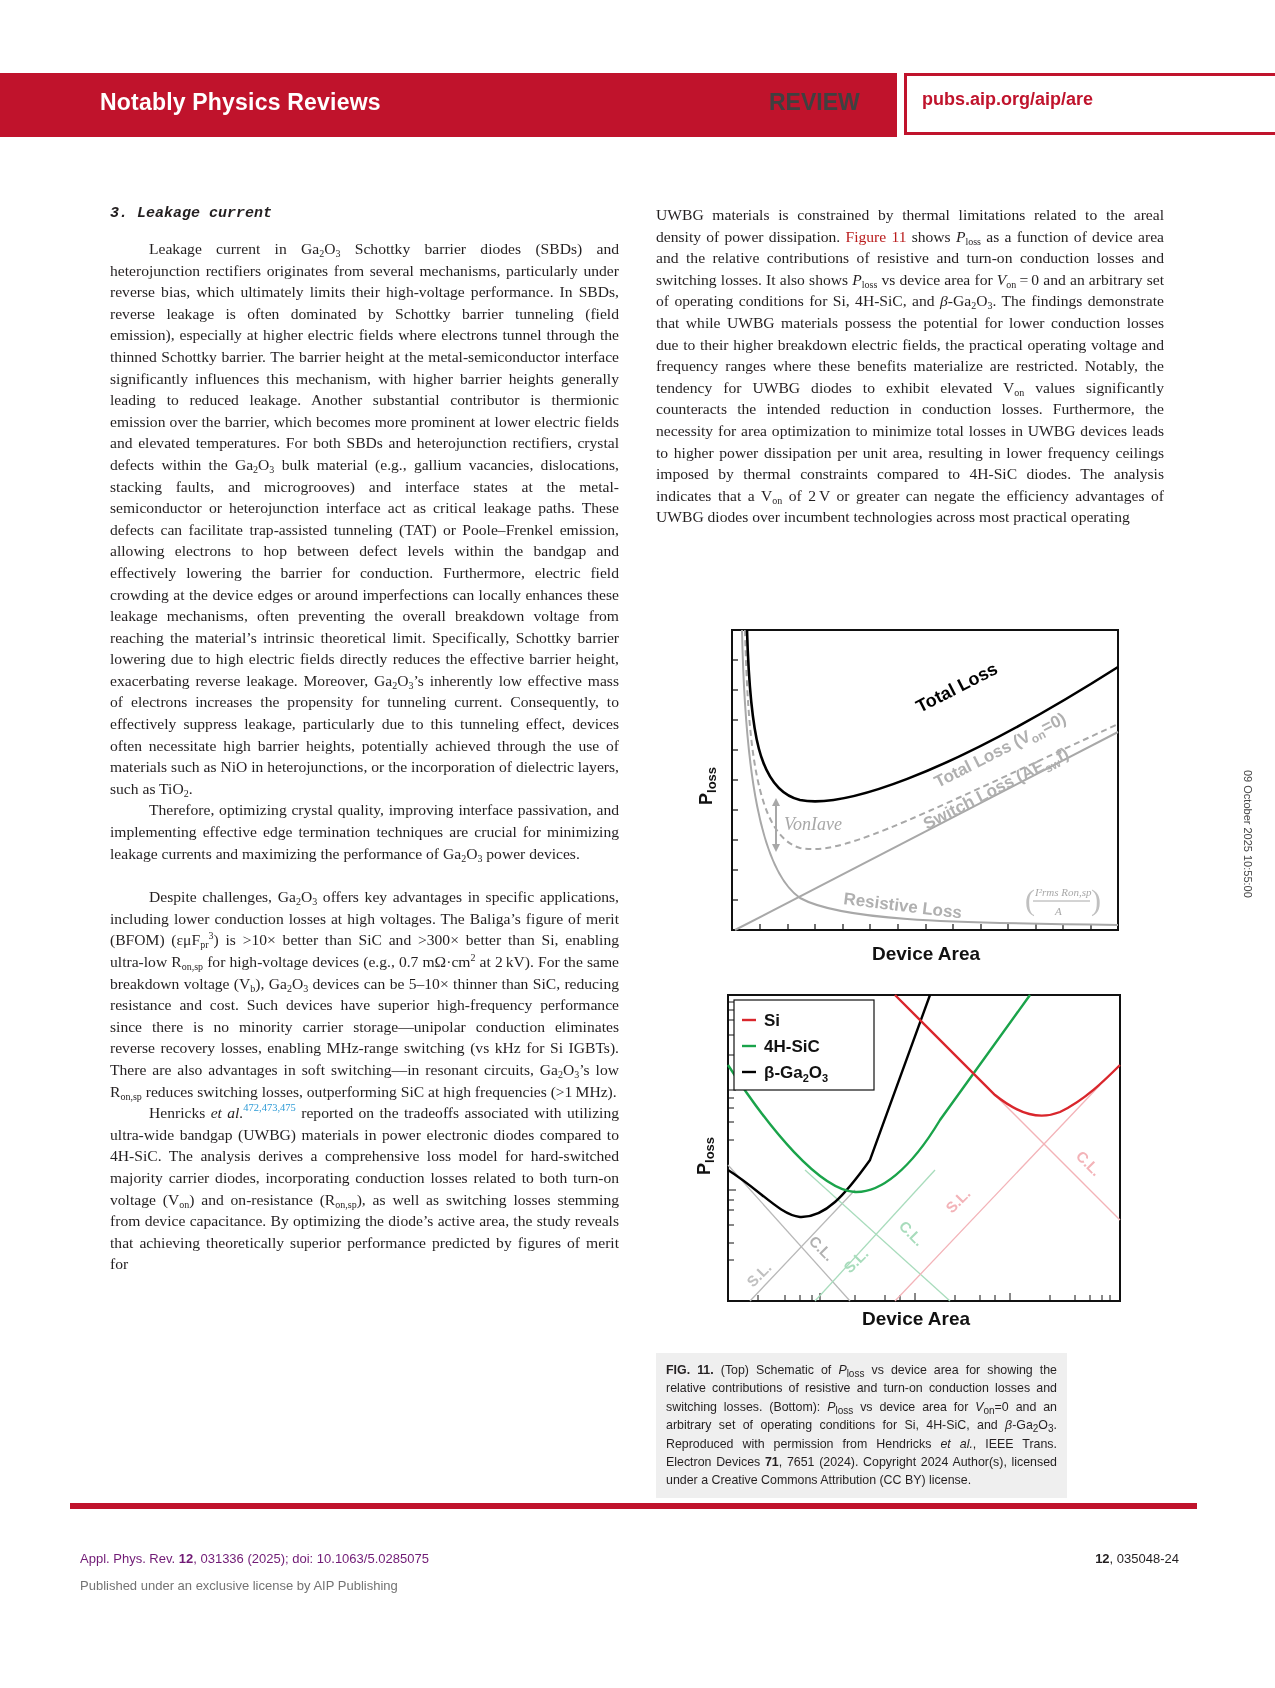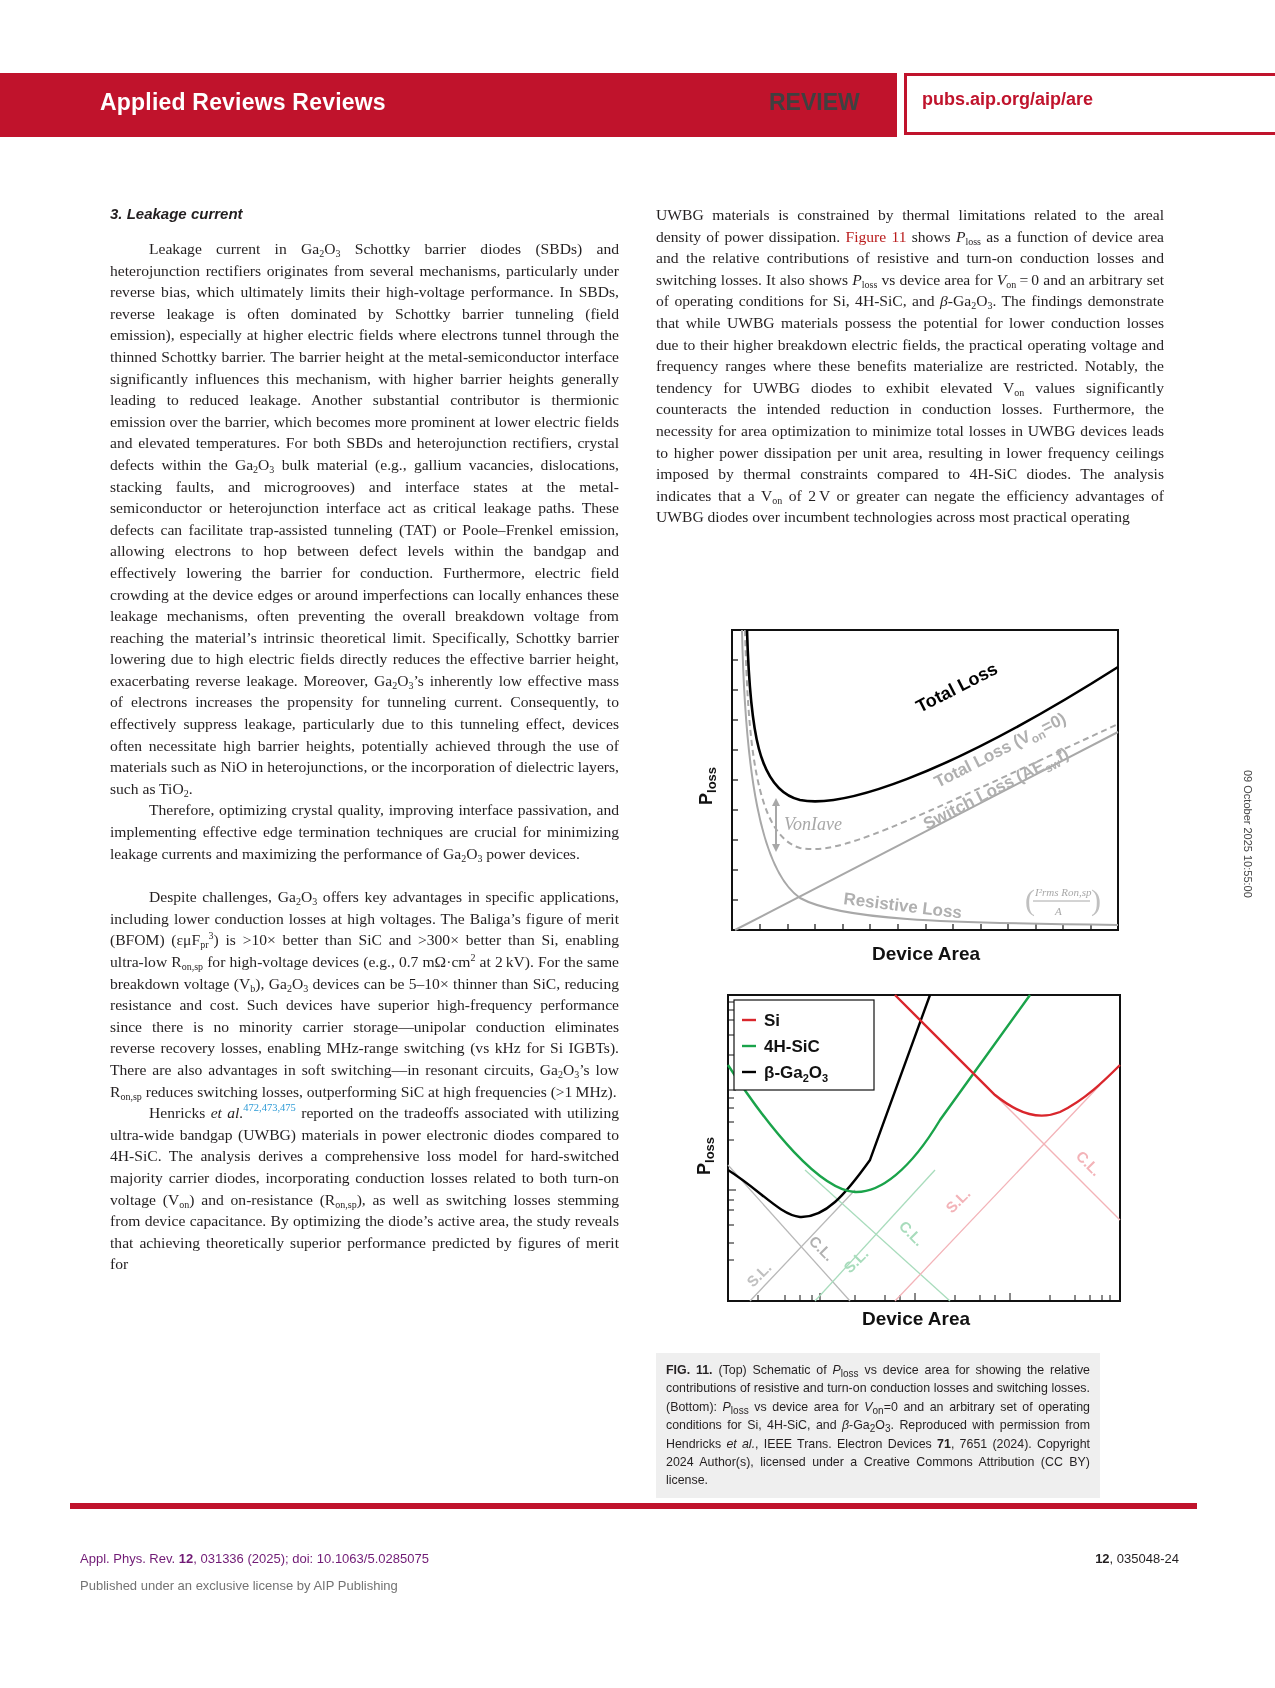--- a/index.html
+++ b/index.html
@@ -8,47 +8,47 @@
   .hdr-title { position:absolute; left:100px; top:89px; font-family:"Liberation Sans", sans-serif; font-weight:bold; font-size:23px; color:#fff; letter-spacing:0.2px; }
   .hdr-review { position:absolute; left:769px; top:89px; font-family:"Liberation Sans", sans-serif; font-weight:bold; font-size:23px; color:#404040; }
   .hdr-url-box { position:absolute; left:904px; top:73px; width:371px; height:62px; border:3px solid #c0132c; border-right:none; box-sizing:border-box; background:#fff; }
   .hdr-url { position:absolute; left:922px; top:89px; font-family:"Liberation Sans", sans-serif; font-weight:bold; font-size:18px; color:#c0132c; }
 
   .col { position:absolute; font-size:15.6px; line-height:21.6px; text-align:justify; hyphens:manual; }
   .col-left { left:110px; top:204px; width:509px; }
   .col-right { left:656px; top:204px; width:508px; }
   .col p { margin:0; }
   .indent { text-indent:39px; }
-  .sec-h { font-family:Liberation Sans, sans-serif; font-style:italic; font-weight:bold; font-size:15px; margin:0 0 14px 0; line-height:20px; }
+  .sec-h { font-family:Liberation Mono, monospace; font-style:italic; font-weight:bold; font-size:15px; margin:0 0 14px 0; line-height:20px; }
   .sec-gap { height:22px; }
   sub { font-size:10px; vertical-align:-3px; line-height:0; }
   sup { font-size:10px; vertical-align:6px; line-height:0; }
   .link { color:#b91c1c; }
   .cite { color:#2e9bd6; font-size:10.5px; vertical-align:7px; line-height:0; }
   i { font-style:italic; }
 
   .fig-top { position:absolute; left:690px; top:620px; width:440px; height:360px; }
   .fig-bot { position:absolute; left:690px; top:990px; width:440px; height:345px; }
 
-  .caption { position:absolute; left:656px; top:1353px; width:444px; background:#efefef; padding:8px 10px 8px 10px; box-sizing:border-box; font-family:"Liberation Sans", sans-serif; font-size:12.4px; line-height:18.4px; text-align:justify; color:#231f20; }
+  .caption { position:absolute; left:656px; top:1353px; width:411px; background:#efefef; padding:8px 10px 8px 10px; box-sizing:border-box; font-family:"Liberation Sans", sans-serif; font-size:12.4px; line-height:18.4px; text-align:justify; color:#231f20; }
   .caption b { font-weight:bold; }
 
   .footer-rule { position:absolute; left:70px; top:1503px; width:1127px; height:6px; background:#c0132c; }
   .footer-left { position:absolute; left:80px; top:1551px; font-family:"Liberation Sans", sans-serif; font-size:13px; color:#701a75; }
   .footer-left2 { position:absolute; left:80px; top:1578px; font-family:"Liberation Sans", sans-serif; font-size:13px; color:#737373; }
   .footer-right { position:absolute; right:96px; top:1551px; font-family:"Liberation Sans", sans-serif; font-size:13px; color:#231f20; }
 
   .side-stamp { position:absolute; left:1238px; top:770px; width:20px; height:155px; }
   .side-stamp span { position:absolute; left:0; top:0; transform-origin:left top; transform:translate(16px,0) rotate(90deg); white-space:nowrap; font-family:"Liberation Sans", sans-serif; font-size:11px; color:#444; }
 </style>
 </head>
 <body>
 
 <div class="hdr-bar"></div>
-<div class="hdr-title">Applied Reviews Reviews</div>
+<div class="hdr-title">Notably Physics Reviews</div>
 <div class="hdr-review">REVIEW</div>
 <div class="hdr-url-box"></div>
 <div class="hdr-url">pubs.aip.org/aip/are</div>
 
 <div class="col col-left">
   <div class="sec-h">3. Leakage current</div>
   <p class="indent"><span>Leakage current in Ga</span><sub>2</sub><span>O</span><sub>3</sub><span> Schottky barrier diodes (SBDs) and heterojunction rectifiers originates from several mechanisms, particularly under reverse bias, which ultimately limits their high-voltage performance. In SBDs, reverse leakage is often dominated by Schottky barrier tunneling (field emission), especially at higher electric fields where electrons tunnel through the thinned Schottky barrier. The barrier height at the metal-semiconductor interface significantly influences this mechanism, with higher barrier heights generally leading to reduced leakage. Another substantial contributor is thermionic emission over the barrier, which becomes more prominent at lower electric fields and elevated temperatures. For both SBDs and heterojunction rectifiers, crystal defects within the Ga</span><sub>2</sub><span>O</span><sub>3</sub><span> bulk material (e.g., gallium vacancies, dislocations, stacking faults, and microgrooves) and interface states at the metal-semiconductor or heterojunction interface act as critical leakage paths. These defects can facilitate trap-assisted tunneling (TAT) or Poole–Frenkel emission, allowing electrons to hop between defect levels within the bandgap and effectively lowering the barrier for conduction. Furthermore, electric field crowding at the device edges or around imperfections can locally enhances these leakage mechanisms, often preventing the overall breakdown voltage from reaching the material’s intrinsic theoretical limit. Specifically, Schottky barrier lowering due to high electric fields directly reduces the effective barrier height, exacerbating reverse leakage. Moreover, Ga</span><sub>2</sub><span>O</span><sub>3</sub><span>’s inherently low effective mass of electrons increases the propensity for tunneling current. Consequently, to effectively suppress leakage, particularly due to this tunneling effect, devices often necessitate high barrier heights, potentially achieved through the use of materials such as NiO in heterojunctions, or the incorporation of dielectric layers, such as TiO</span><sub>2</sub><span>.</span></p>
   <p class="indent"><span>Therefore, optimizing crystal quality, improving interface passivation, and implementing effective edge termination techniques are crucial for minimizing leakage currents and maximizing the performance of Ga</span><sub>2</sub><span>O</span><sub>3</sub><span> power devices.</span></p>
   <div class="sec-gap"></div>
   <p class="indent"><span>Despite challenges, Ga</span><sub>2</sub><span>O</span><sub>3</sub><span> offers key advantages in specific applications, including lower conduction losses at high voltages. The Baliga’s figure of merit (BFOM) (εμF</span><sub>pr</sub><sup>3</sup><span>) is &gt;10× better than SiC and &gt;300× better than Si, enabling ultra-low R</span><sub>on,sp</sub><span> for high-voltage devices (e.g., 0.7 mΩ·cm</span><sup>2</sup><span> at 2 kV). For the same breakdown voltage (V</span><sub>b</sub><span>), Ga</span><sub>2</sub><span>O</span><sub>3</sub><span> devices can be 5–10× thinner than SiC, reducing resistance and cost. Such devices have superior high-frequency performance since there is no minority carrier storage—unipolar conduction eliminates reverse recovery losses, enabling MHz-range switching (vs kHz for Si IGBTs). There are also advantages in soft switching—in resonant circuits, Ga</span><sub>2</sub><span>O</span><sub>3</sub><span>’s low R</span><sub>on,sp</sub><span> reduces switching losses, outperforming SiC at high frequencies (&gt;1 MHz).</span></p>

